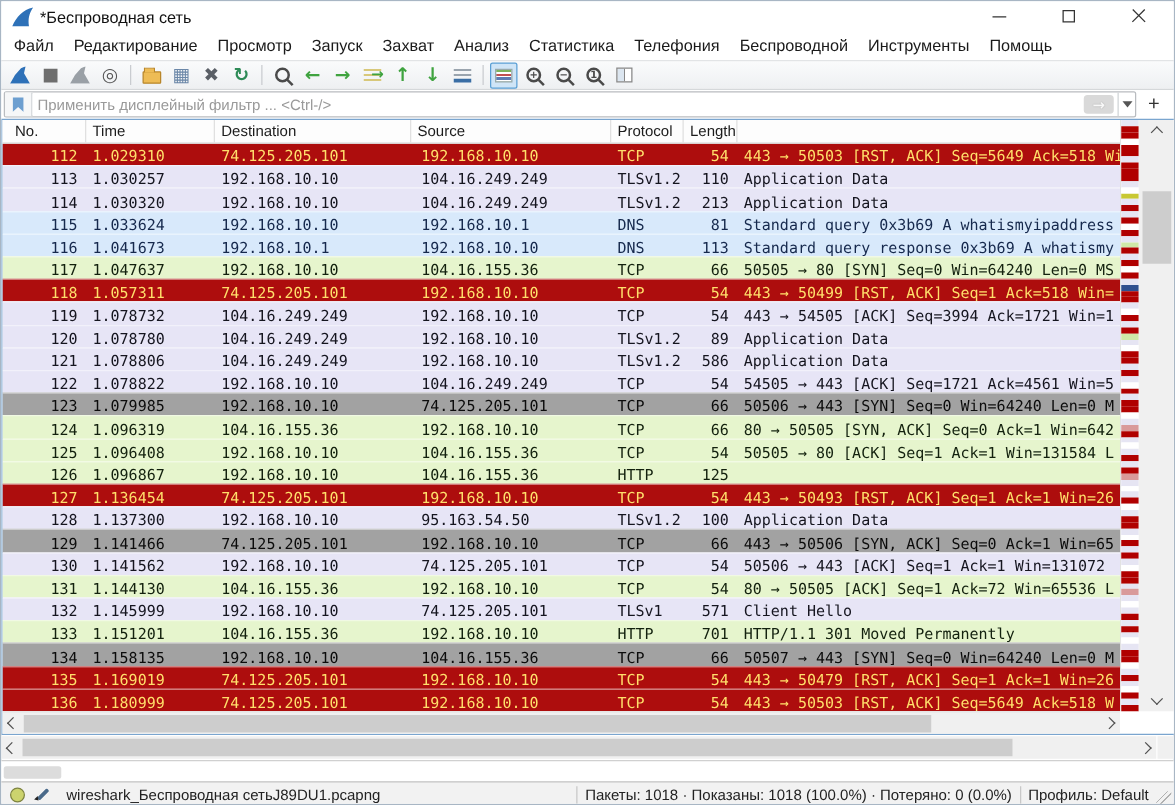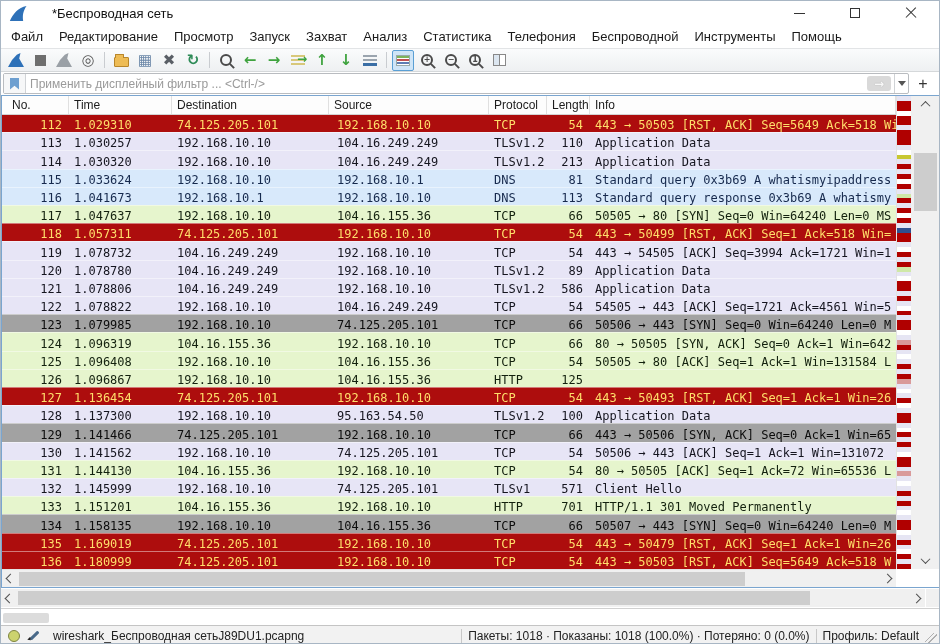--- a/index.html
+++ b/index.html
@@ -2,21 +2,21 @@
 <html><head>
 <meta charset="utf-8">
 <style>
   * { margin:0; padding:0; box-sizing:border-box; }
   html,body { width:940px; height:644px; }
   body { font-family:"Liberation Sans","DejaVu Sans",sans-serif; background:#fff; position:relative; overflow:hidden; border:1px solid #a8b6c4; }
 
   
   .titlebar { position:absolute; top:0; left:0; width:100%; height:24px; background:#fff; display:flex; align-items:center; }
   .app-logo { width:20px; height:17px; margin-left:8px; }
-  .title-text { font-size:13px; color:#111; margin-left:23px; }
+  .title-text { font-size:13px; color:#111; margin-left:3px; }
   .win-controls { margin-left:auto; display:flex; height:100%; }
   .win-btn { width:56px; height:100%; display:flex; align-items:center; justify-content:center; }
   .glyph-min { width:11px; height:1px; background:#333; }
   .glyph-max { width:10px; height:10px; border:1px solid #333; }
   .glyph-close { position:relative; width:12px; height:12px; }
   .glyph-close::before,.glyph-close::after { content:""; position:absolute; left:-1px; top:5px; width:14px; height:1.4px; background:#333; }
   .glyph-close::before { transform:rotate(45deg); } .glyph-close::after { transform:rotate(-45deg); }
 
   
   .menubar { position:absolute; top:24px; left:0; width:100%; height:23px; background:#fff; display:flex; align-items:center; padding-left:2px; }
@@ -239,21 +239,20 @@
 <div class="plist-frame">
   <div class="plist-top">
     <div class="plist-main">
       <div class="thead" id="thead">
           <div class="th" style="width: 67px; padding-left: 10px;">No.</div>
           <div class="th" style="width: 103px;">Time</div>
           <div class="th" style="width: 157px;">Destination</div>
           <div class="th" style="width: 160px;">Source</div>
           <div class="th" style="width: 58px;">Protocol</div>
           <div class="th" style="width: 43px;">Length</div>
-          <div class="th" style="width: 306px;">Info</div>
         </div>
       <div class="rows" id="rows">
           <div class="row c-red">
             <span class="cell r" style="width: 67px;">112</span>
             <span class="cell" style="width: 103px;">1.029310</span>
             <span class="cell" style="width: 160px;">74.125.205.101</span>
             <span class="cell" style="width: 157px;">192.168.10.10</span>
             <span class="cell" style="width: 58px;">TCP</span>
             <span class="cell r" style="width: 43px;">54</span>
             <span class="cell" style="width: 306px;">443 → 50503 [RST, ACK] Seq=5649 Ack=518 Win=0</span>

